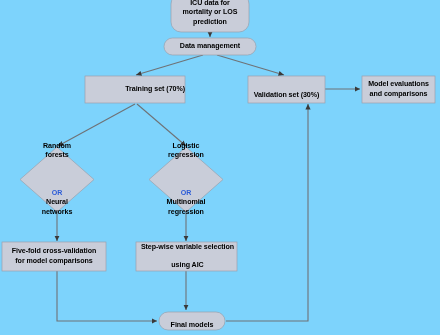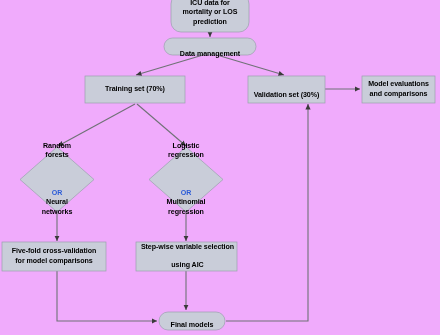--- a/index.html
+++ b/index.html
@@ -4,21 +4,21 @@
 <style>
   html, body {
     margin: 0;
     padding: 0;
     background: #ffffff;
   }
   #canvas {
     position: relative;
     width: 440px;
     height: 335px;
-    background: #f0abfc;
+    background: #7dd3fc;
     font-family: "Liberation Sans", sans-serif;
     overflow: hidden;
   }
   #flow-svg {
     position: absolute;
     left: 0;
     top: 0;
     width: 440px;
     height: 335px;
   }
@@ -77,24 +77,24 @@
         <rect x="136" y="242" width="101" height="29" fill="#c9cdd9" stroke="#9aa0ae" stroke-width="0.7"></rect>
         <rect x="159" y="312" width="66" height="18" rx="9" ry="9" fill="#c9cdd9" stroke="#9aa0ae" stroke-width="0.7"></rect>
       </g>
   </svg>
   <div id="labels-layer">
       <div class="node-label" style="left: 171px; top: -6px; width: 78px; height: 38px;">
         <span>ICU data for</span>
         <span>mortality or LOS</span>
         <span>prediction</span>
       </div>
-      <div class="node-label" style="left: 164px; top: 46px; width: 92px; height: 17px;">
+      <div class="node-label" style="left: 164px; top: 38px; width: 92px; height: 17px;">
         <span>Data management</span>
       </div>
-      <div class="node-label" style="left: 85px; top: 76px; width: 100px; height: 27px;">
+      <div class="node-label" style="left: 85px; top: 76px; width: 100px; height: 27px; align-items: flex-end;">
         <span>Training set (70%)</span>
       </div>
       <div class="node-label" style="left: 248px; top: 76px; width: 77px; height: 39px; border-radius: 8px;">
         <span>Validation set  (30%)</span>
       </div>
       <div class="node-label" style="left: 362px; top: 76px; width: 73px; height: 27px; border-radius: 9px;">
         <span>Model evaluations</span>
         <span>and comparisons</span>
       </div>
       <div class="node-label" style="left: 20px; top: 147px; width: 74px; height: 65px;">

